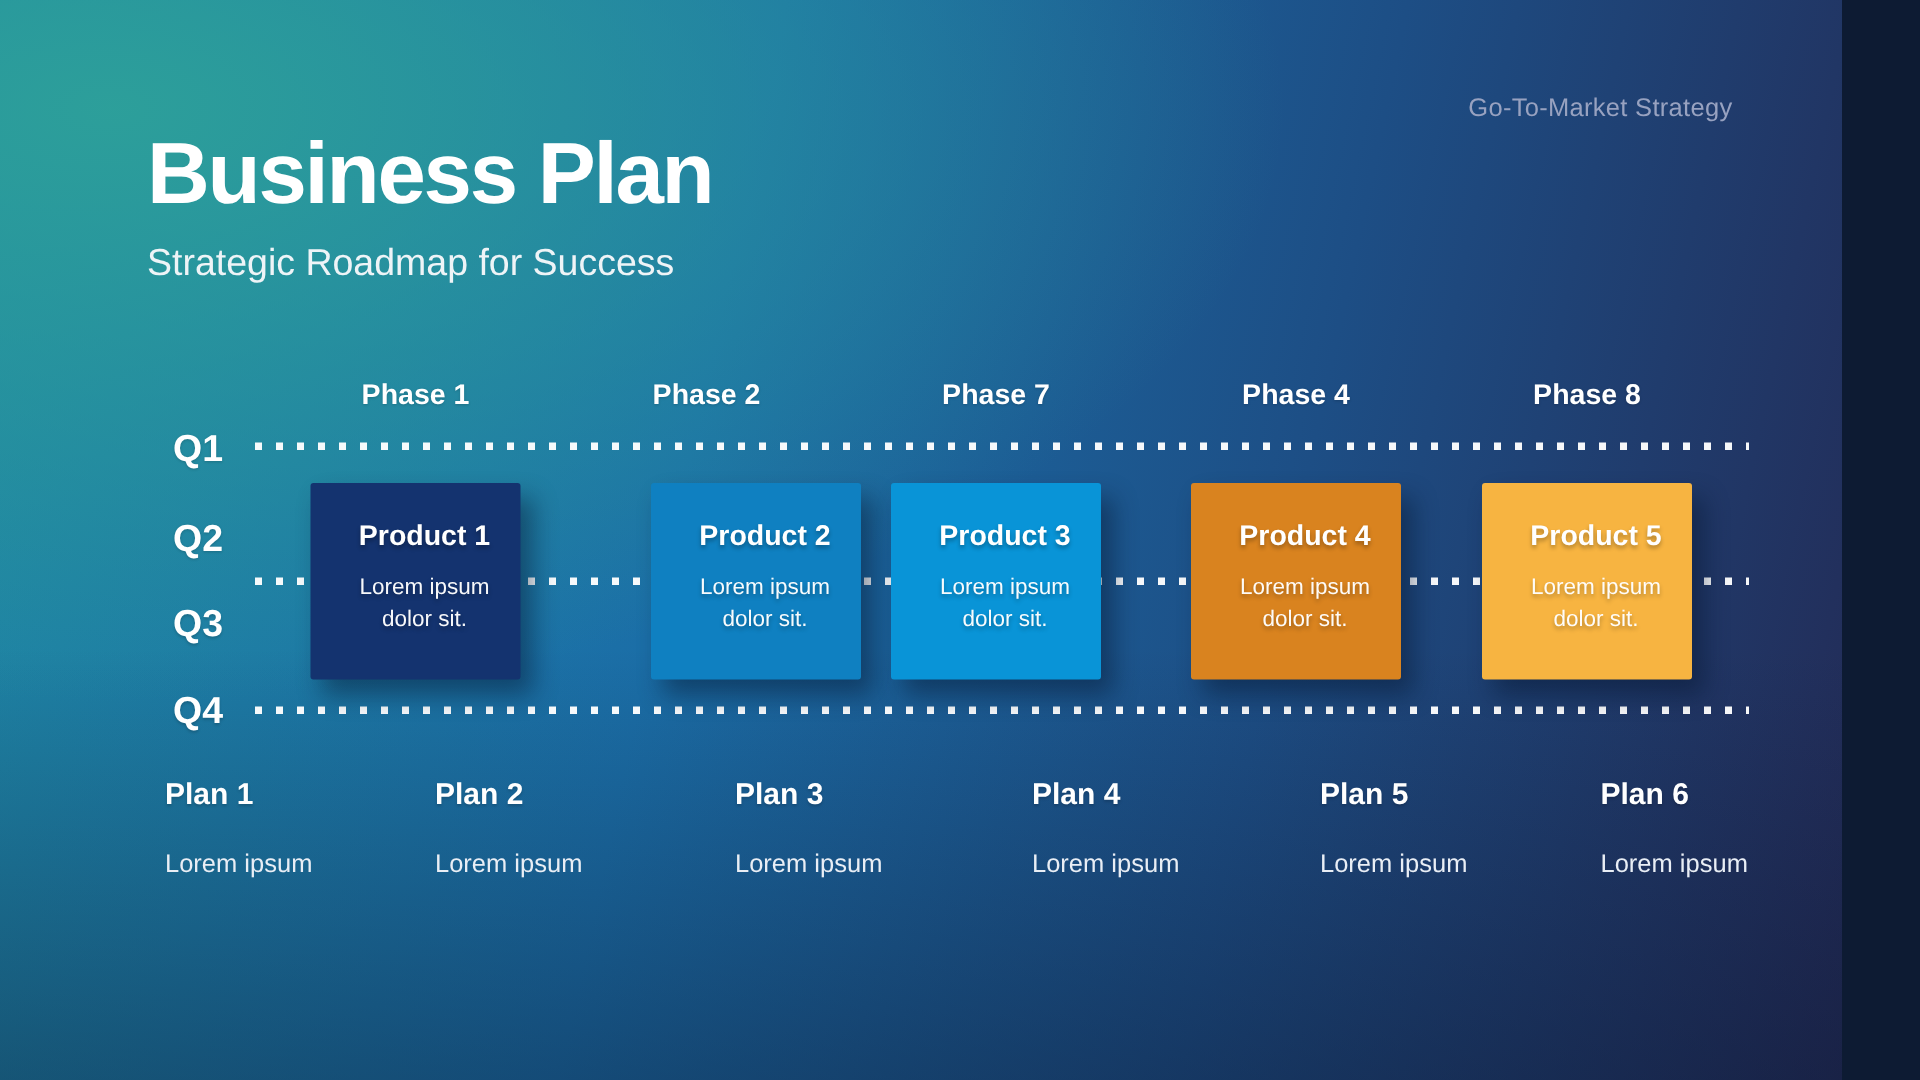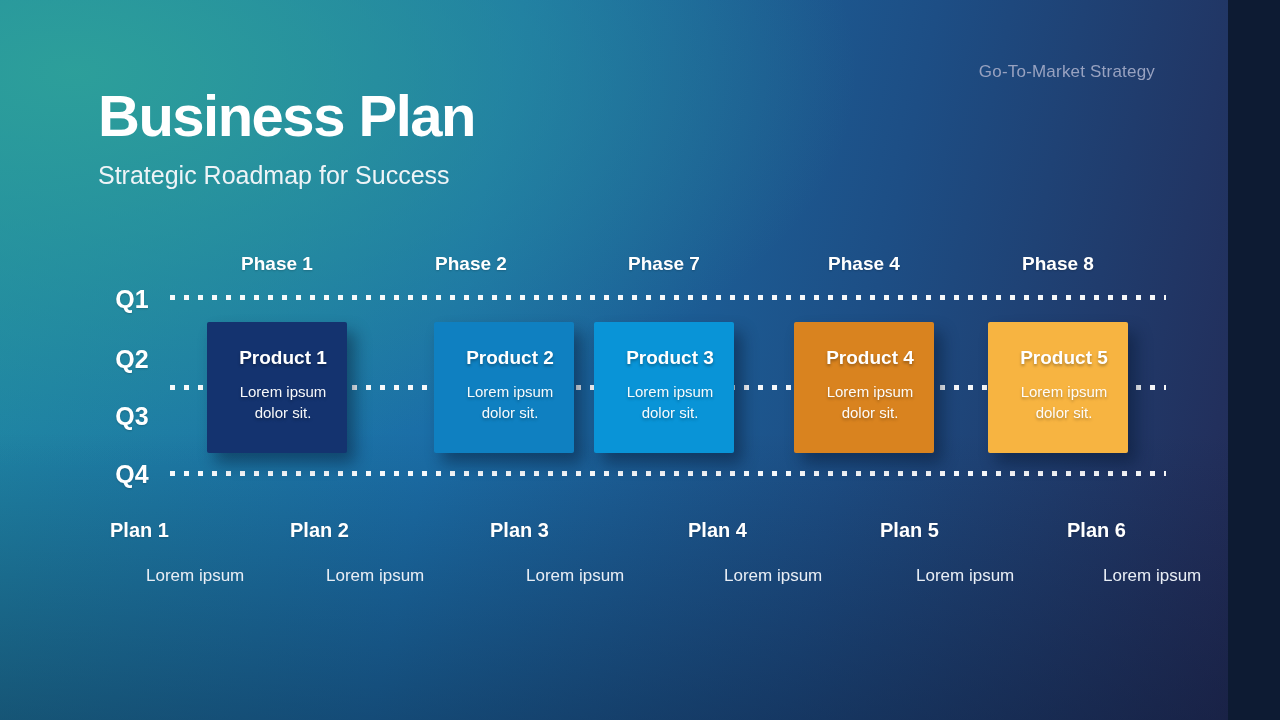--- a/index.html
+++ b/index.html
@@ -114,21 +114,20 @@
     font-size: 20px;
     font-weight: 700;
     color: #ffffff;
     margin-bottom: 24px;
     text-shadow: 0 1px 2px rgba(0,0,0,0.18);
   }
   .plan .plan-desc {
     font-size: 17px;
     font-weight: 400;
     color: #e9eef5;
-    margin-left: 36px;
   }
 </style>
 </head>
 <body>
 
 <div class="slide">
 
   <div class="tagline">Go-To-Market Strategy</div>
   <h1 class="title">Business Plan</h1>
   <div class="subtitle">Strategic Roadmap for Success</div>

